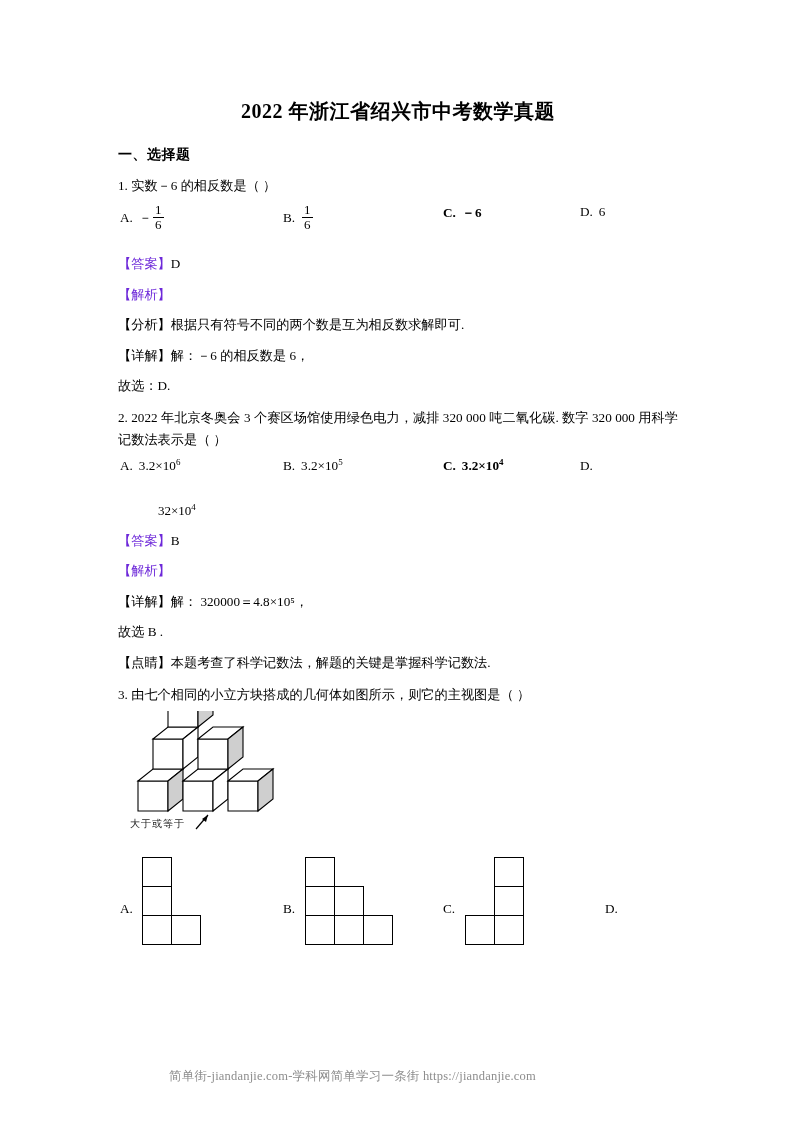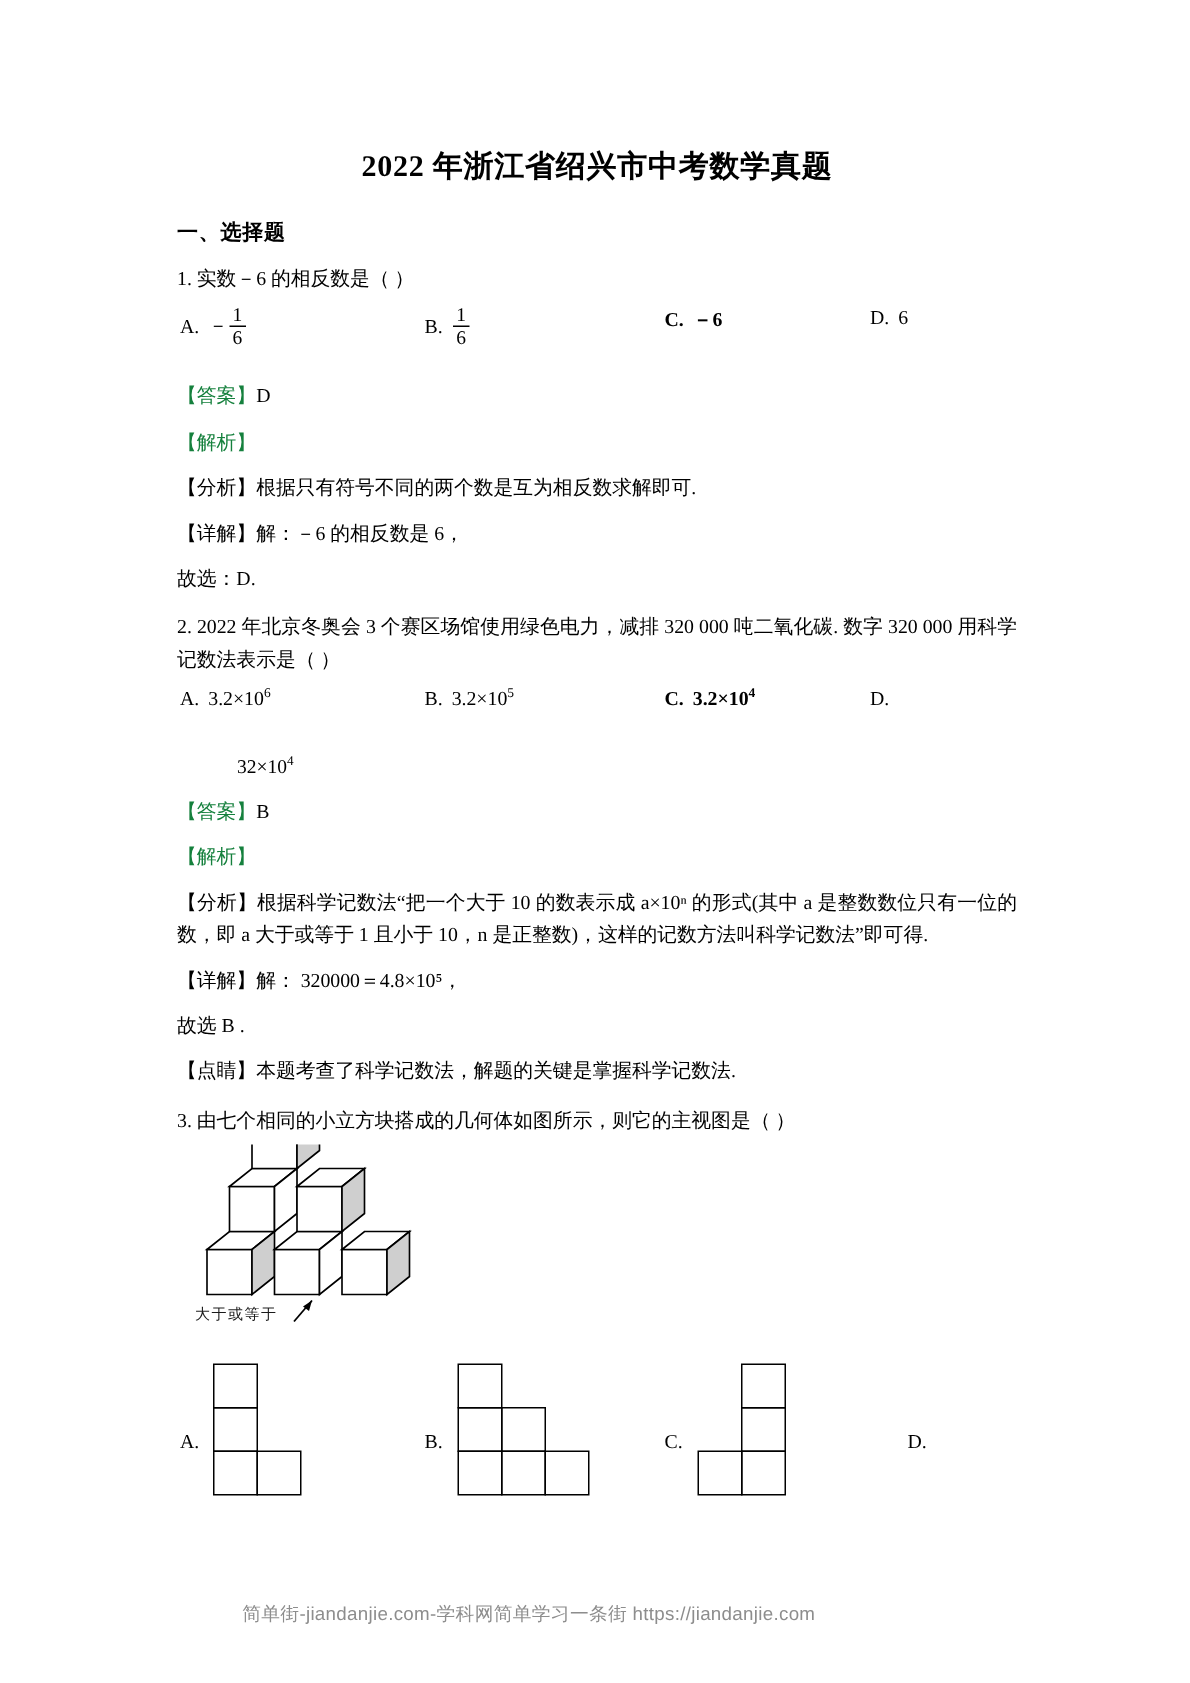--- a/index.html
+++ b/index.html
@@ -54,21 +54,21 @@
     margin-top: 11px;
     text-align: justify;
   }
   .exp-line {
     font-size: 13.2px;
     line-height: 1.62;
     margin-top: 9px;
     text-align: justify;
   }
   .tag {
-    color: #15803d;
+    color: #6d28d9;
   }
 
   
   .options {
     position: relative;
     margin-top: 8px;
     height: 40px;
   }
   .opt {
     position: absolute;
@@ -161,21 +161,21 @@
 
   
   .footer {
     position: absolute;
     left: 0;
     top: 1068px;
     width: 705px;
     text-align: center;
     font-size: 12.5px;
     color: #8d8d8d;
-    font-family: Liberation Sans, sans-serif;
+    font-family: Liberation Serif, serif;
     letter-spacing: 0.2px;
   }
 </style>
 </head>
 <body>
 
 <div class="page">
   <div class="content">
 
     <div class="doc-title">2022 年浙江省绍兴市中考数学真题</div>
@@ -234,23 +234,20 @@
 
     <div class="wrap-line">
       <span class="math">32×10</span><sup>4</sup>
     </div>
 
     <div class="exp-line">
       <span class="tag">【答案】</span><span>B</span>
     </div>
     <div class="exp-line">
       <span class="tag">【解析】</span>
-    </div>
-    <div class="exp-line">
-      <span>【分析】</span><span>根据科学记数法“把一个大于 10 的数表示成 a×10ⁿ 的形式(其中 a 是整数数位只有一位的数，即 a 大于或等于 1 且小于 10，n 是正整数)，这样的记数方法叫科学记数法”即可得.</span>
     </div>
     <div class="exp-line">
       <span>【详解】</span><span>解： 320000＝4.8×10⁵，</span>
     </div>
     <div class="exp-line">
       <span>故选 B .</span>
     </div>
     <div class="exp-line">
       <span>【点睛】</span><span>本题考查了科学记数法，解题的关键是掌握科学记数法.</span>
     </div>

